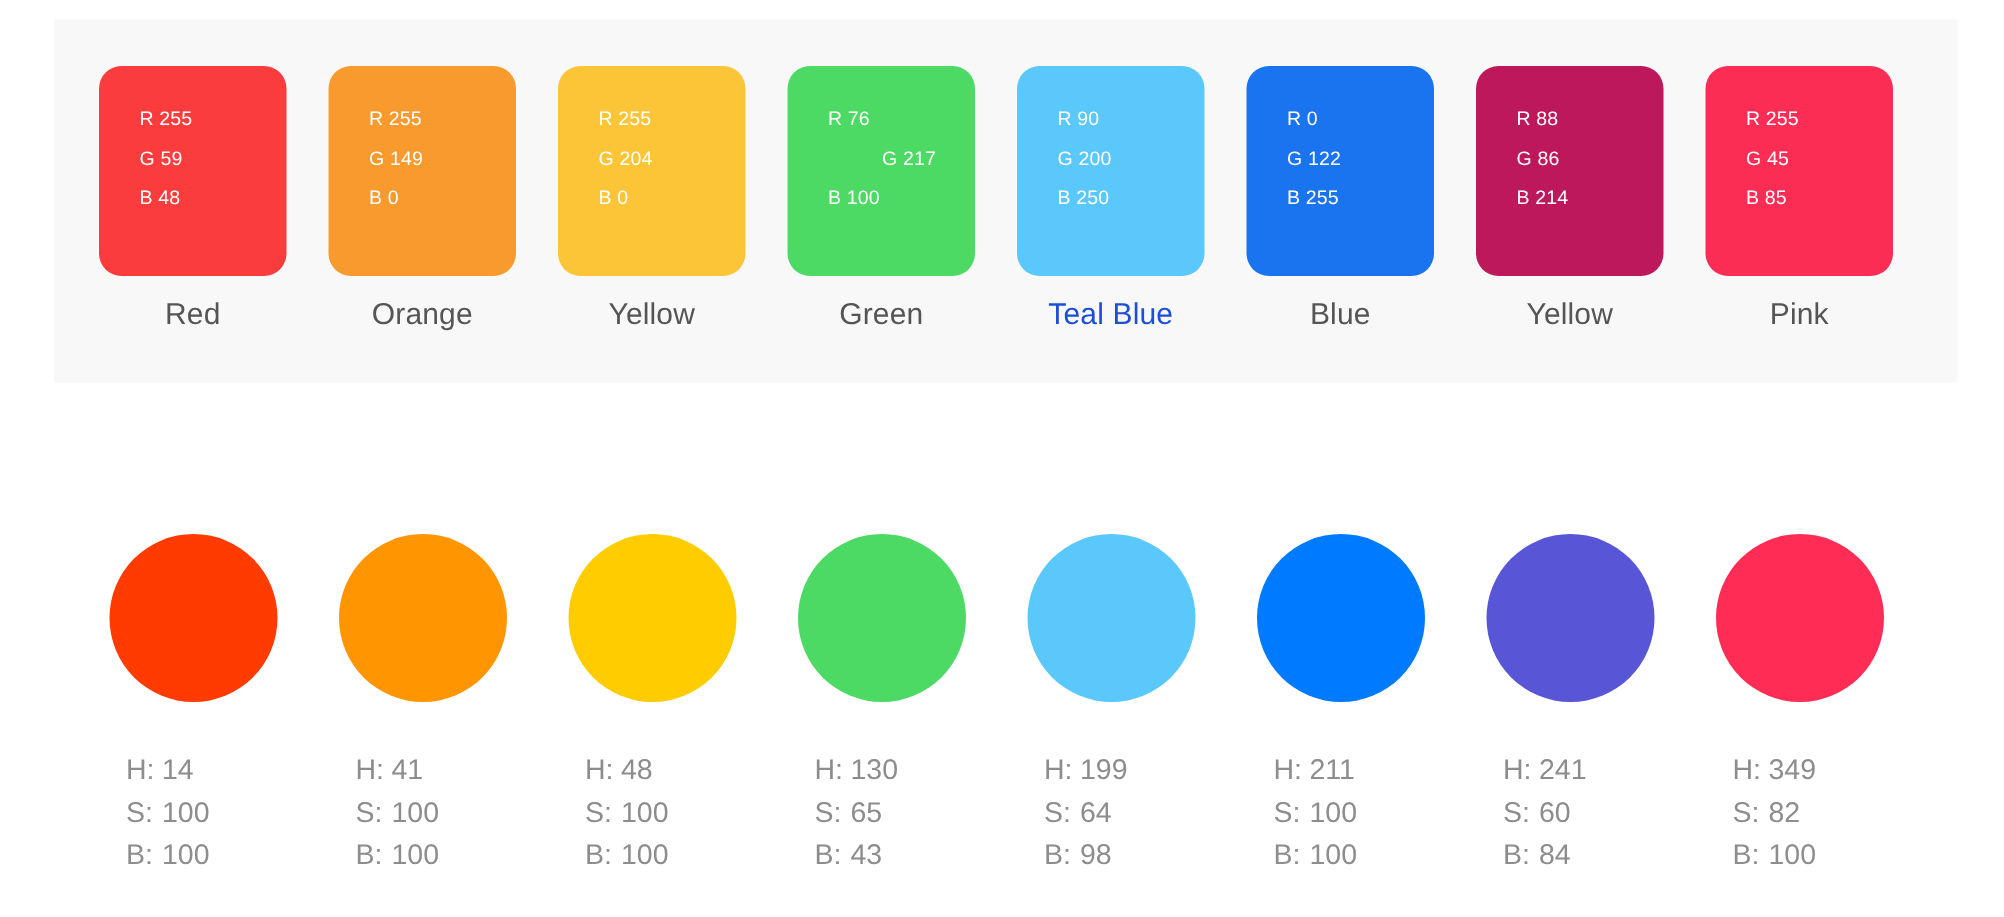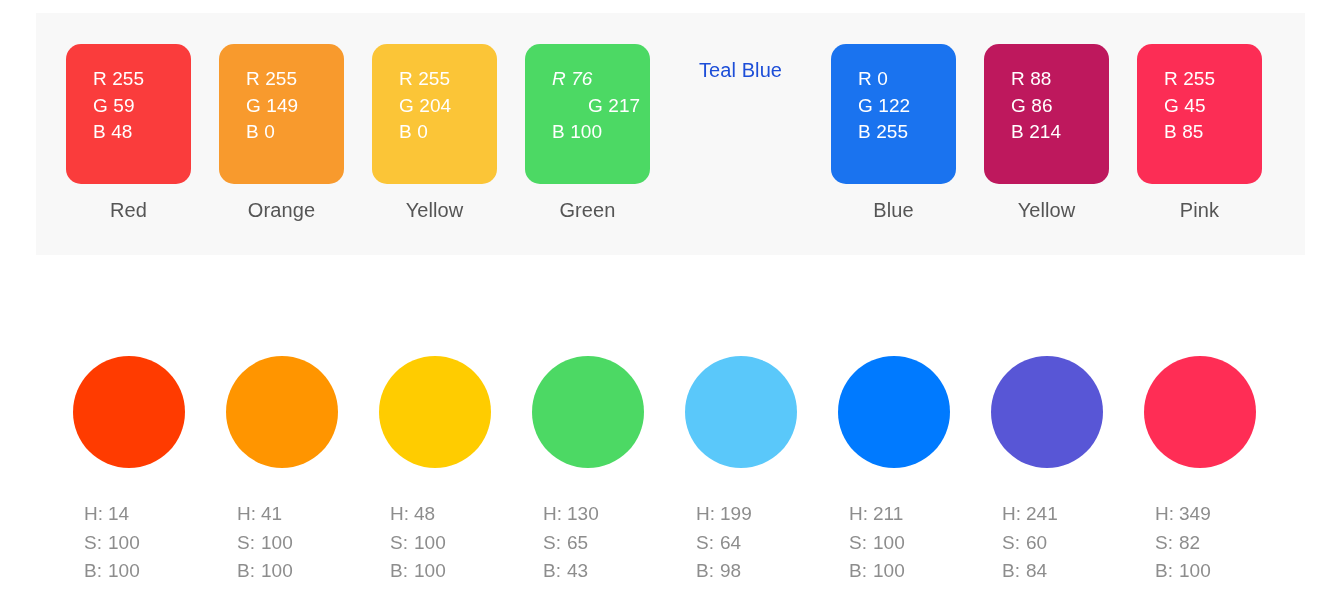--- a/index.html
+++ b/index.html
@@ -48,21 +48,21 @@
     border-radius: 15px;
     padding-left: 27px;
     padding-top: 22px;
     display: flex;
     flex-direction: column;
     justify-content: flex-start;
   }
 
   .chip-line {
     color: #ffffff;
-    font-size: 19px;
+    font-size: 13px;
     line-height: 26.5px;
     font-weight: 400;
     white-space: nowrap;
     letter-spacing: 0.1px;
   }
 
   .swatch-name {
     margin-top: 15px;
     font-size: 20px;
     color: #555555;
@@ -159,28 +159,33 @@
       <div class="swatch-chip" style="background: rgb(251, 197, 55);">
         <span class="chip-line" style="color: rgb(255, 255, 255);">R 255</span>
         <span class="chip-line" style="color: rgb(255, 255, 255);">G 204</span>
         <span class="chip-line" style="color: rgb(255, 255, 255);">B 0</span>
       </div>
       <div class="swatch-name" style="color: rgb(85, 85, 85);">Yellow</div>
     </div>
 
     <div class="swatch-col">
       <div class="swatch-chip" style="background: rgb(76, 217, 100);">
-        <span class="chip-line" style="color: rgb(255, 255, 255); font-style: italic;">R 76</span>
+        <span class="chip-line" style="color: rgb(255, 255, 255);">R 76</span>
         <span class="chip-line" style="color: rgb(255, 255, 255); margin-left: 36px;">G 217</span>
         <span class="chip-line" style="color: rgb(255, 255, 255);">B 100</span>
       </div>
       <div class="swatch-name" style="color: rgb(85, 85, 85);">Green</div>
     </div>
 
     <div class="swatch-col">
+      <div class="swatch-chip" style="background: rgb(90, 200, 250);">
+        <span class="chip-line" style="color: rgb(255, 255, 255);">R 90</span>
+        <span class="chip-line" style="color: rgb(255, 255, 255);">G 200</span>
+        <span class="chip-line" style="color: rgb(255, 255, 255);">B 250</span>
+      </div>
       <div class="swatch-name" style="color: #1d4ed8;">Teal Blue</div>
     </div>
 
     <div class="swatch-col">
       <div class="swatch-chip" style="background: rgb(26, 115, 239);">
         <span class="chip-line" style="color: rgb(255, 255, 255);">R 0</span>
         <span class="chip-line" style="color: rgb(255, 255, 255);">G 122</span>
         <span class="chip-line" style="color: rgb(255, 255, 255);">B 255</span>
       </div>
       <div class="swatch-name" style="color: rgb(85, 85, 85);">Blue</div>

